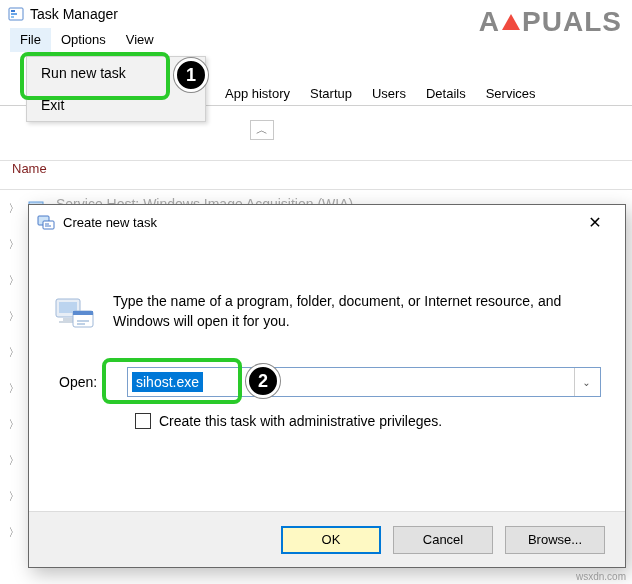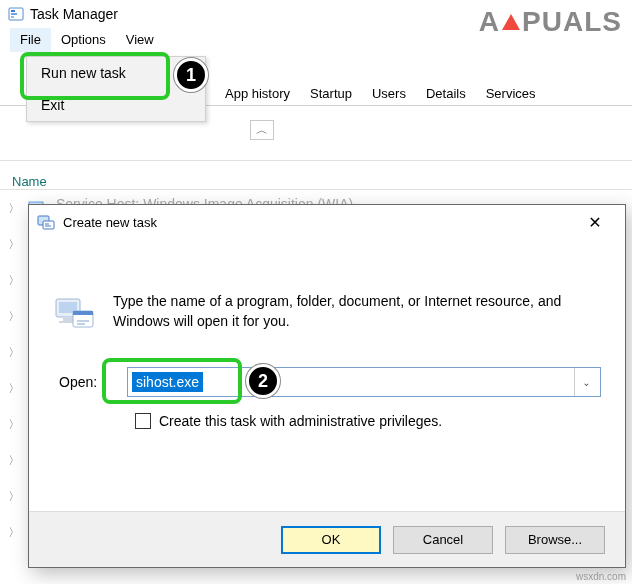--- a/index.html
+++ b/index.html
@@ -128,23 +128,23 @@
   }
 
   
   .cols {
     position: absolute;
     left: 0; right: 0; top: 160px;
     height: 30px;
     border-top: 1px solid #e0e0e0;
     border-bottom: 1px solid #e0e0e0;
     display: flex;
-    align-items: flex-end;
-    font-size: 13px;
-    color: #0f766e;
+    align-items: flex-start;
+    font-size: 13px;
+    color: #7f1d1d;
   }
   .cols .col-name { padding-left: 12px; flex: 1; }
   .cols .col-status { width: 90px; border-left: 1px solid #e0e0e0; padding-left: 8px; height:100%; display:flex; align-items:center; }
 
   
   .proclist {
     position: absolute;
     left: 0; right: 0; top: 190px; bottom: 0;
     overflow: hidden;
   }

